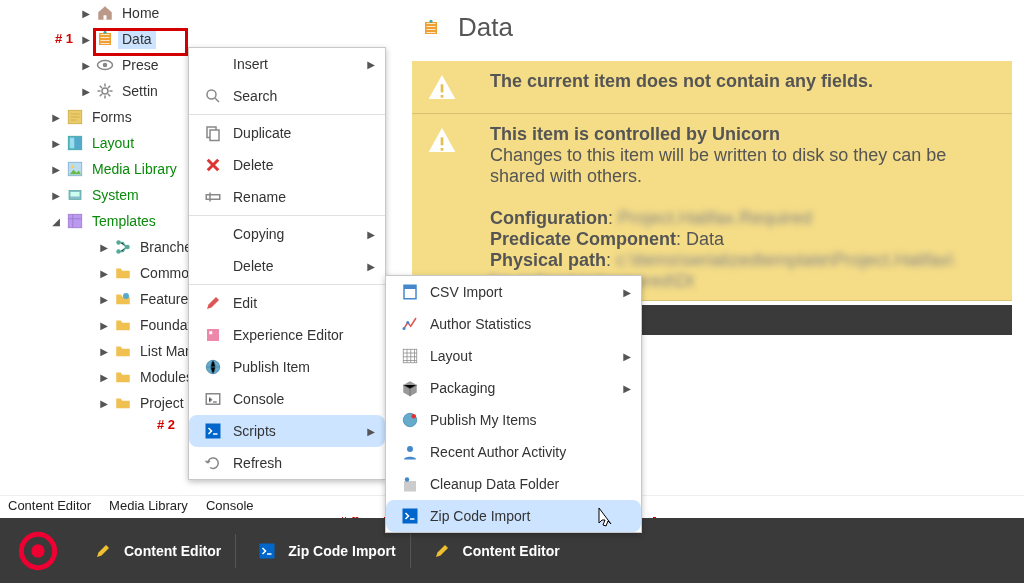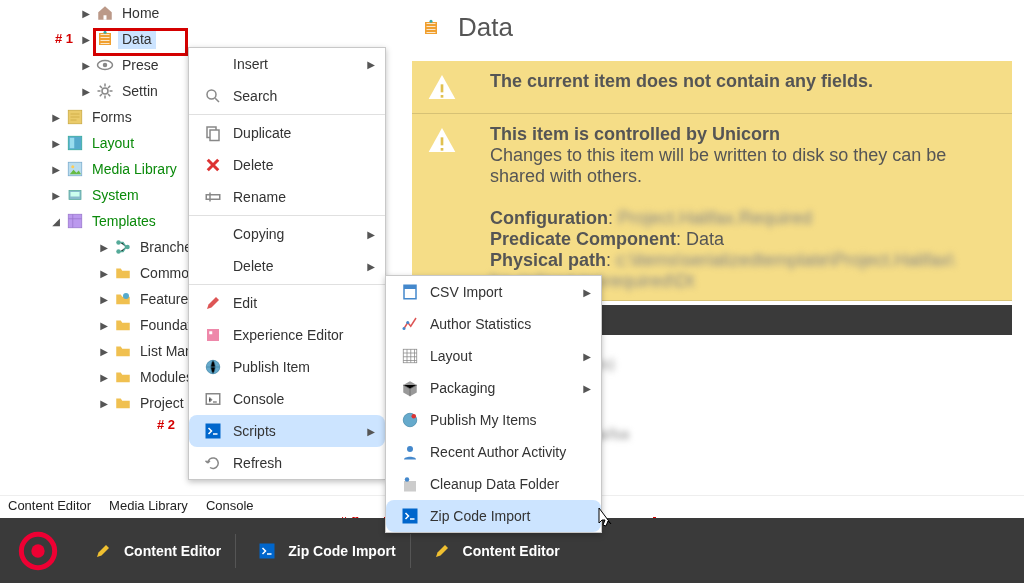--- a/index.html
+++ b/index.html
@@ -33,21 +33,21 @@
 .propsec { padding:14px 4px; }
 .prow { display:flex; gap:12px; font-size:14px; color:#444; padding:6px 0; align-items:center; }
 .prow .ico{width:18px}
 .menu { position:absolute; background:#fff; border:1px solid #c8c8c8; box-shadow:0 2px 6px rgba(0,0,0,0.25); z-index:100;text-align:right; }
 .menu-row { display:flex; align-items:center; height:32px; padding:0 32px 0 10px; font-size:14px; color:#333; position:relative; }
 .menu-row.hov { background:#cce4ff;border-radius:8px; }
 .menu-row .ico { width:20px; margin-right:10px; }
 .menu-row .arr { position:absolute; right:10px; font-size:10px; color:#555; }
 .menu-sep { height:1px; background:#e0e0e0; margin:2px 0; }
 #menu1{left:188px; top:47px; width:198px}
-#menu2{left:385px; top:275px; width:217px}
+#menu2{left:385px; top:275px; width:257px}
 .moveic { position:absolute; left:373px; top:246px; font-size:14px; color:#333; }
 .cursor { position:absolute; left:596px; top:506px; z-index:200; }
 .btabs { position:absolute; left:0; top:495px; height:22px; background:#fff; display:flex; gap:18px; padding:2px 8px; font-size:13px; color:#222; width:100%; border-top:1px solid #eee;}
 .taskbar { position:absolute; left:0; top:518px; width:100%; height:65px; background:#3a3a3a; display:flex; align-items:center; }
 .tasklogo { width:56px; height:56px; border-radius:50%; display:flex; align-items:center; justify-content:center; margin:0 10px;}
 .taskbtn { display:flex; align-items:center; gap:8px; padding:8px 14px; margin-right:4px; color:#fff; font-size:14px; font-weight:bold; }
 .taskbtn.bord { border-right:1px solid #555; }
 .taskbtn .ico{width:18px;height:18px}
 svg{display:block}
 </style>

